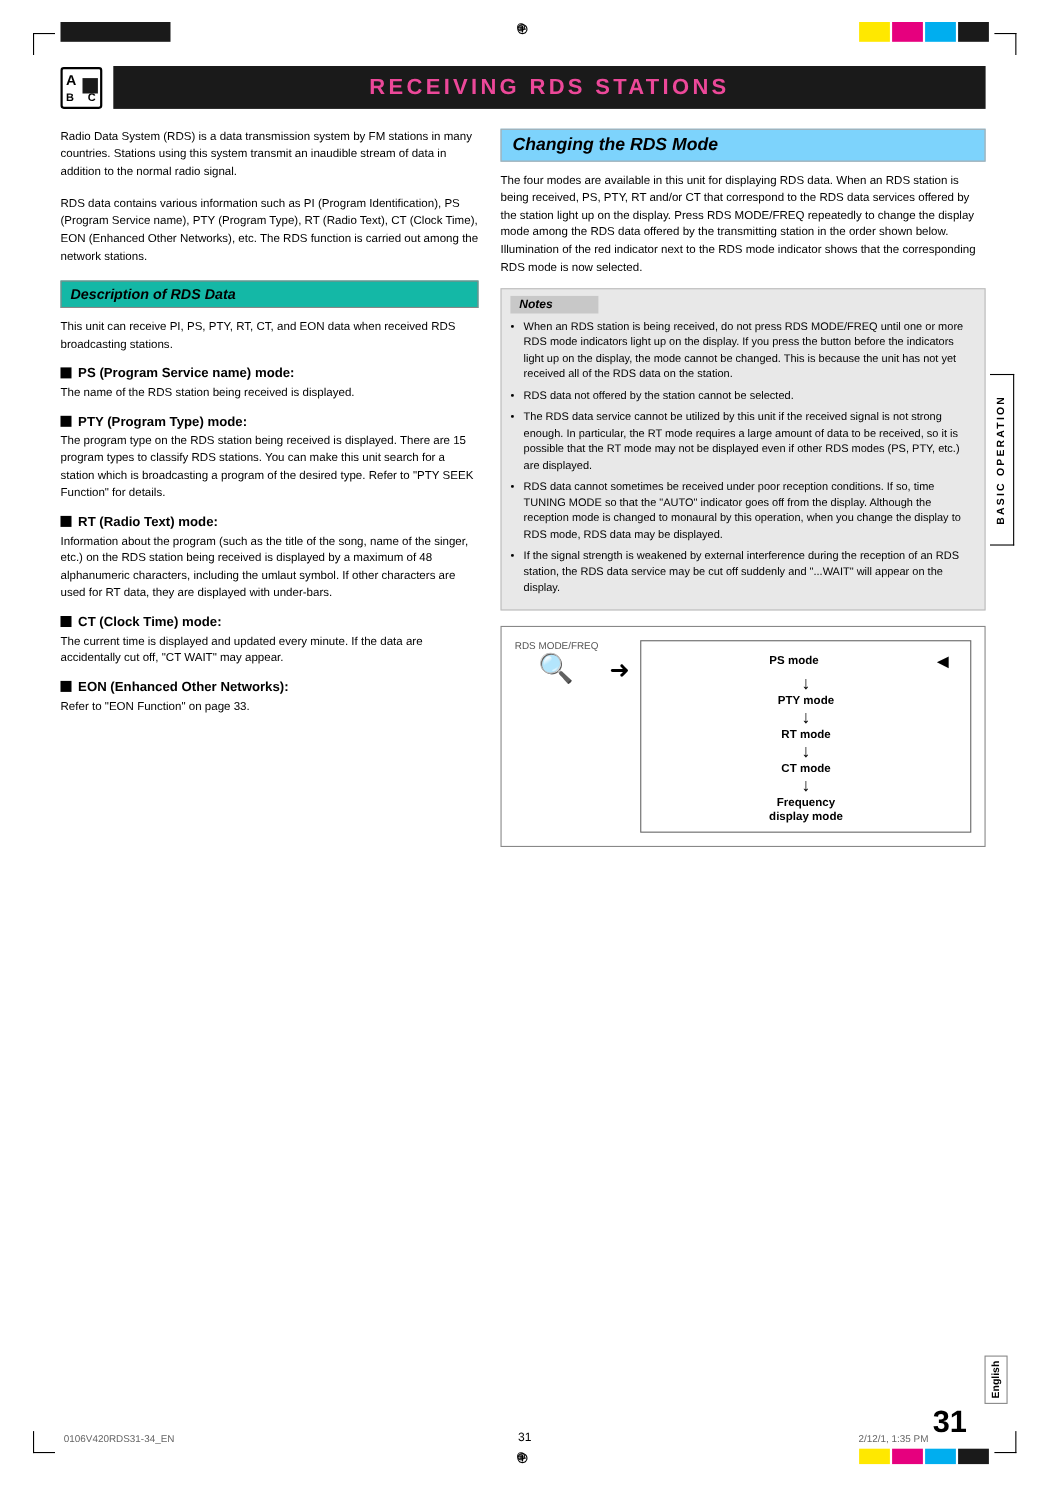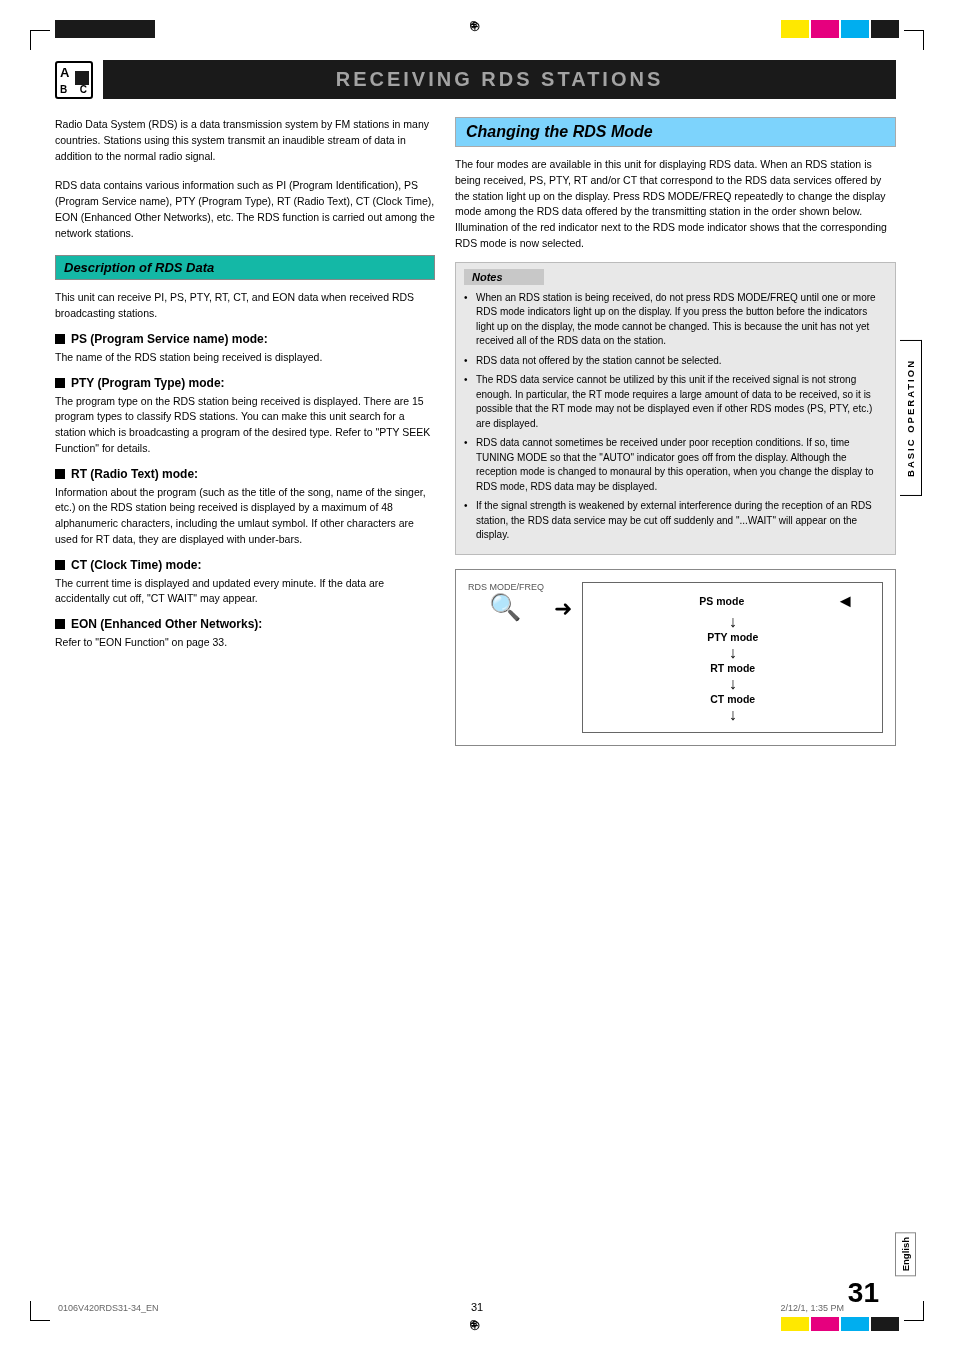--- a/index.html
+++ b/index.html
@@ -137,21 +137,21 @@
       top: 8px;
       right: 2px;
       width: 14px;
       height: 14px;
       background: #1a1a1a;
     }
 
     
     .page-title-bar {
       background: #1a1a1a;
-      color: #a3a3a3;
+      color: #ec4899;
       text-align: center;
       font-size: 20px;
       font-weight: bold;
       letter-spacing: 3px;
       padding: 8px 20px;
       flex: 1;
       display: flex;
       align-items: center;
       justify-content: center;
     }
@@ -425,21 +425,21 @@
           <div style="display:flex; flex-direction:column; align-items:center; gap:2px;">
             <div style="font-size:9px; color:#555;">
               <span>RDS MODE/FREQ</span>
             </div>
 
             <div style="font-size:26px; line-height:1;">🔍</div>
           </div>
 
           <div style="font-size:22px; margin-top:14px;">➜</div>
 
-          <div style="border:1.5px solid #666; padding:8px 28px; flex:1;">
+          <div style="border:1.5px solid #666; padding:8px 16px; flex:1;">
 
             <div style="display:flex; align-items:center; justify-content:space-between;">
               <span style="font-size:10.5px; font-weight:bold; flex:1; text-align:center;">PS mode</span>
               <span style="font-size:18px; margin-left:4px;">◄</span>
             </div>
 
             <div style="text-align:center; font-size:16px; line-height:1.2;">↓</div>
 
             <div style="text-align:center;">
               <span style="font-size:10.5px; font-weight:bold;">PTY mode</span>
@@ -452,19 +452,23 @@
             </div>
 
             <div style="text-align:center; font-size:16px; line-height:1.2;">↓</div>
 
             <div style="text-align:center;">
               <span style="font-size:10.5px; font-weight:bold;">CT mode</span>
             </div>
 
             <div style="text-align:center; font-size:16px; line-height:1.2;">↓</div>
 
+            <div style="text-align:center;">
+              <span style="font-size:10.5px; font-weight:bold; white-space:pre-line;">Frequency
+display mode</span>
+            </div>
           </div>
         </div>
       </div>
 
     </div>
   </div>
 </div>
 
 </body></html>

